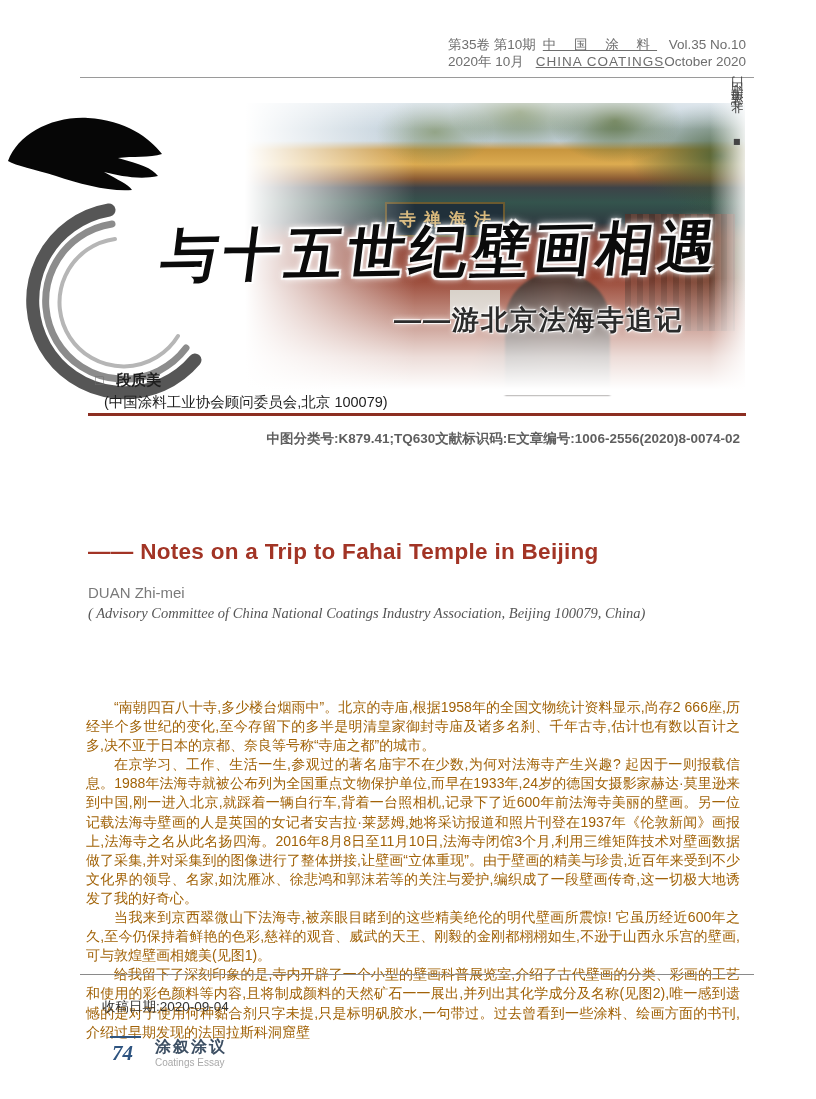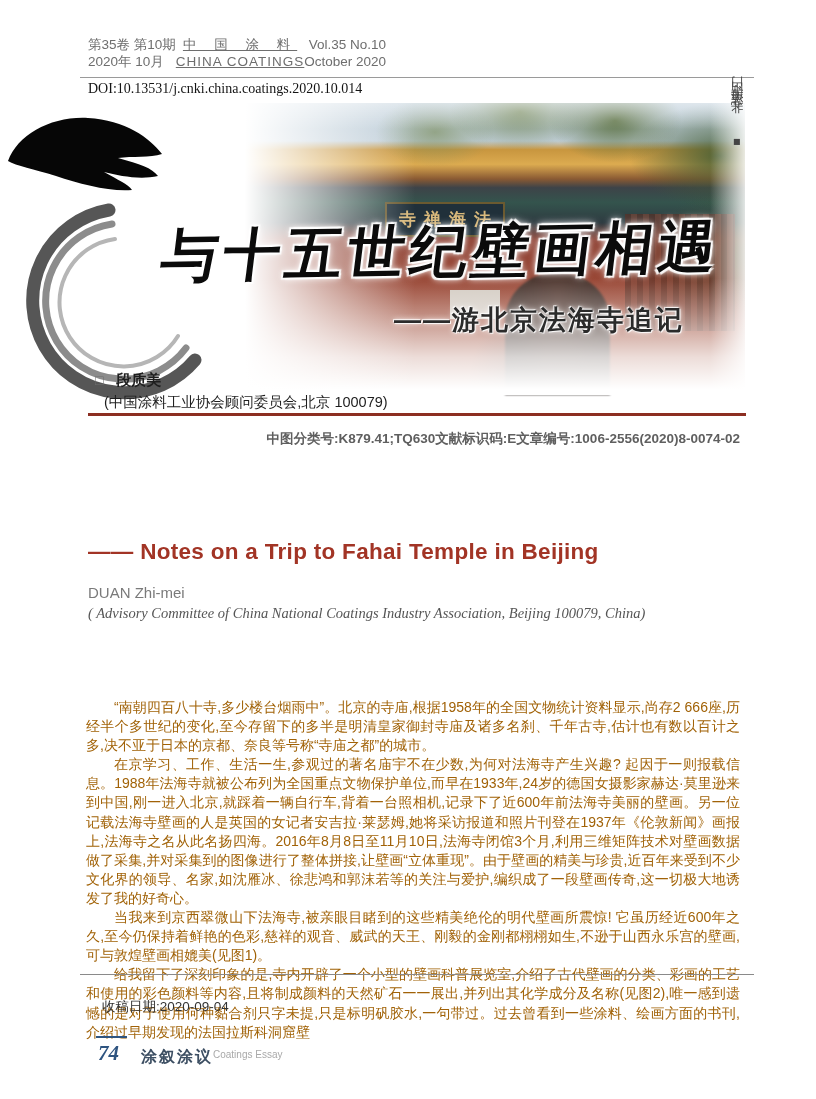--- a/index.html
+++ b/index.html
@@ -1,21 +1,21 @@
 <!DOCTYPE html>
 <html><head>
 <meta charset="utf-8">
 <style>
   html,body{margin:0;padding:0;background:#e8e8e8;}
   .page{position:relative;width:816px;height:1099px;background:#fff;margin:0 auto;
         font-family:"Liberation Sans",sans-serif;overflow:hidden;}
 
   
   .header{position:absolute;left:88px;right:70px;top:36px;display:flex;
-          justify-content:flex-start;color:#6e6e6e;font-size:13.5px;line-height:17px;}
+          justify-content:flex-end;color:#6e6e6e;font-size:13.5px;line-height:17px;}
   .h-center{text-align:center;text-decoration:underline;}
   .h-center .zh{letter-spacing:7px;}
   .h-center .en{letter-spacing:1px;}
   .h-right{text-align:right;}
   .header-rule{position:absolute;left:80px;right:62px;top:77px;border-top:1px solid #9a9a9a;}
   .doi{position:absolute;left:88px;top:81px;font-family:"Liberation Serif",serif;
        font-size:14px;color:#141414;}
 
   
   .hero{position:absolute;left:0;top:96px;width:816px;height:302px;}
@@ -83,26 +83,26 @@
   .body-text{position:absolute;left:86px;top:698px;width:654px;font-size:14px;line-height:19.1px;
              color:#a16207;text-align:justify;}
   .body-text p{margin:0;text-indent:2em;}
 
   
   .note-rule{position:absolute;left:80px;right:62px;top:974px;border-top:1px solid #8a8a8a;}
   .notes{position:absolute;left:86px;top:980px;font-size:13.5px;color:#333;line-height:21px;}
   .notes div{margin:16px;}
 
   
-  .footer{position:absolute;left:96px;top:1036px;display:flex;align-items:flex-end;}
+  .footer{position:absolute;left:110px;top:1036px;display:flex;align-items:flex-start;}
   .pg-wrap{border-top:2.5px solid #2e5480;padding:3px 8px 0 2px;}
   .pg{font-family:"Liberation Serif",serif;font-style:italic;font-weight:bold;
       font-size:21px;color:#2e5480;}
   .vbar{width:7px;background:#2e5480;}
-  .col-names{padding-left:7px;display:flex;flex-direction:row;justify-content:flex-start;
+  .col-names{padding-left:7px;display:flex;flex-direction:column;justify-content:flex-start;
              padding-top:2px;}
   .col-zh{font-size:16px;font-weight:bold;color:#3d4f63;letter-spacing:2px;line-height:18px;}
   .col-en{font-size:10px;color:#a9a9a9;line-height:13px;}
 </style>
 </head>
 <body>
 
 <div class="page">
 
   <div class="header">
@@ -113,21 +113,20 @@
     <div class="h-center">
       <div class="zh">中 国 涂 料</div>
       <div class="en">CHINA COATINGS</div>
     </div>
     <div class="h-right">
       <div>Vol.35 No.10</div>
       <div>October 2020</div>
     </div>
   </div>
   <div class="header-rule"></div>
-  <div class="doi">DOI:10.13531/j.cnki.china.coatings.2020.10.014</div>
 
   <div class="hero">
     <div class="photo">
       <div class="plaque">寺禅海法</div>
       <div class="door"></div>
       <div class="wall-sign"></div>
       <div class="lattice"></div>
       <div class="photo-fade"></div>
     </div>
 

